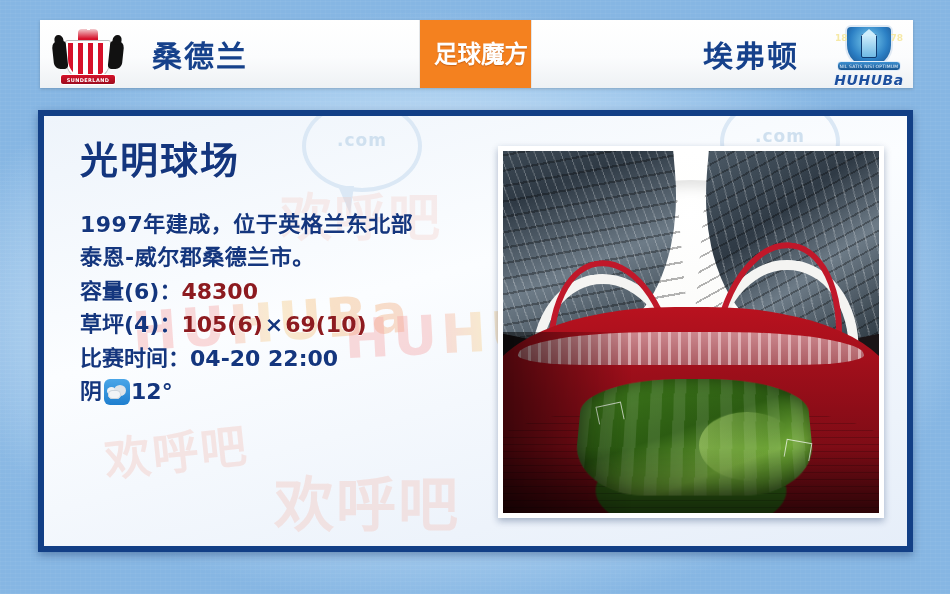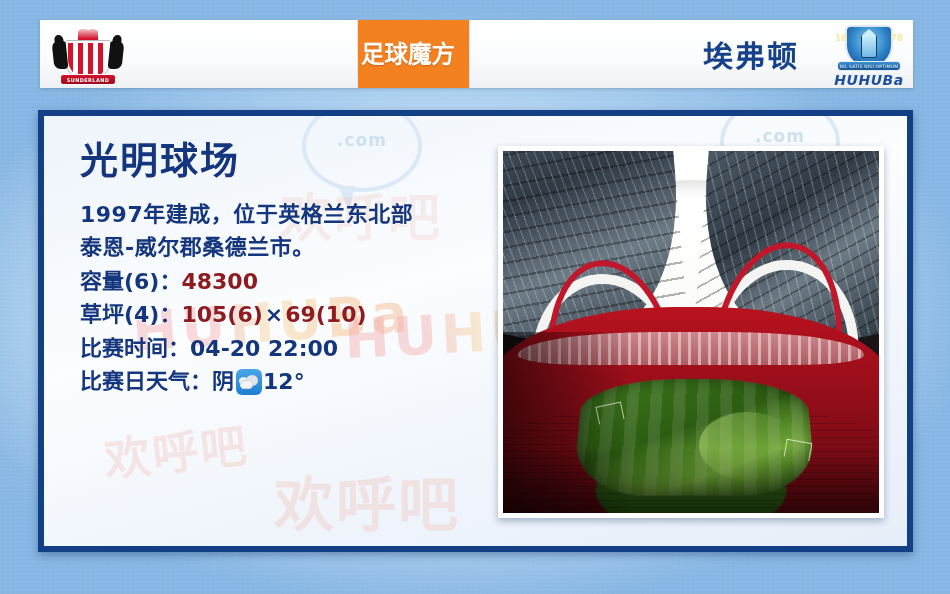--- a/index.html
+++ b/index.html
@@ -42,21 +42,21 @@
   #away-crest { margin-right:8px; }
   .team-name {
     color:#16418b; font-size:30px; font-weight:bold; letter-spacing:2px;
     white-space:nowrap;
   }
   #home-name { margin-left:28px; }
   #away-name { margin-right:34px; }
   #header-spacer-l, #header-spacer-r { flex:1 1 auto; }
   #brand-logo {
     flex:none; width:113px; height:68px; background:#f4811f;
-    display:flex; align-items:center; justify-content:flex-start;
+    display:flex; align-items:center; justify-content:flex-end;
     border-left:1px solid #e2e5e8; border-right:1px solid #e2e5e8;
   }
   #brand-logo .bt {
     color:#ffffff; font-size:25px; font-weight:bold; letter-spacing:0px;
     text-shadow:0 1px 1px rgba(150,60,0,.45); line-height:1;
     transform:scaleX(.94);
   }
 
   
   .sun-shield{
@@ -151,21 +151,21 @@
     font-size:46px; font-weight:bold; color:#f3c8c0; opacity:.42; letter-spacing:2px;
   }
   .wm-dotcom { color:#cfe0ef; font-size:17px; font-weight:bold; letter-spacing:1px; }
 
   
   #info {
     position:absolute; left:36px; top:26px; width:420px; z-index:4;
   }
   #stadium-title {
     color:#14367e; font-size:38px; font-weight:bold; letter-spacing:2px;
-    line-height:1.05; margin-bottom:16px;
+    line-height:1.05; margin-bottom:26px;
     text-shadow:0 1px 0 rgba(255,255,255,.8);
   }
   .line {
     color:#14367e; font-size:22px; font-weight:bold; line-height:1.52;
     white-space:nowrap; text-shadow:0 1px 0 rgba(255,255,255,.75);
   }
   .line.desc { letter-spacing:.5px; }
   .val-red { color:#8d1b20; }
   .mul { color:#14367e; font-weight:bold; padding:0 2px; }
   .weather-row { display:flex; align-items:center; }
@@ -288,20 +288,21 @@
   <div id="header">
 
     <div class="crest" id="home-crest">
       <div class="sun-tower"></div>
       <div class="sun-shield"></div>
       <div class="lion l"></div>
       <div class="lion r"></div>
       <div class="sun-scroll">SUNDERLAND A.F.C.</div>
     </div>
 
+    <div class="team-name" id="home-name">桑德兰</div>
 
     <div id="header-spacer-l"></div>
 
     <div id="brand-logo">
       <span class="bt">足球魔方</span>
     </div>
 
     <div id="header-spacer-r"></div>
 
     <div class="team-name" id="away-name">埃弗顿</div>
@@ -347,21 +348,20 @@
 
         <div class="line">
           <span>草坪(4)：</span><span class="val-red">105(6)</span><span class="mul">×</span><span class="val-red">69(10)</span>
         </div>
 
         <div class="line">
           <span>比赛时间：</span><span>04-20 22:00</span>
         </div>
 
         <div class="line weather-row">
-          <span>比赛日天气：</span>
             <span>阴</span>
             <span class="wicon">
               <span class="c3"></span>
               <span class="c2"></span>
               <span class="c1"></span>
             </span>
             <span>12°</span>
         </div>
       </div>
 

